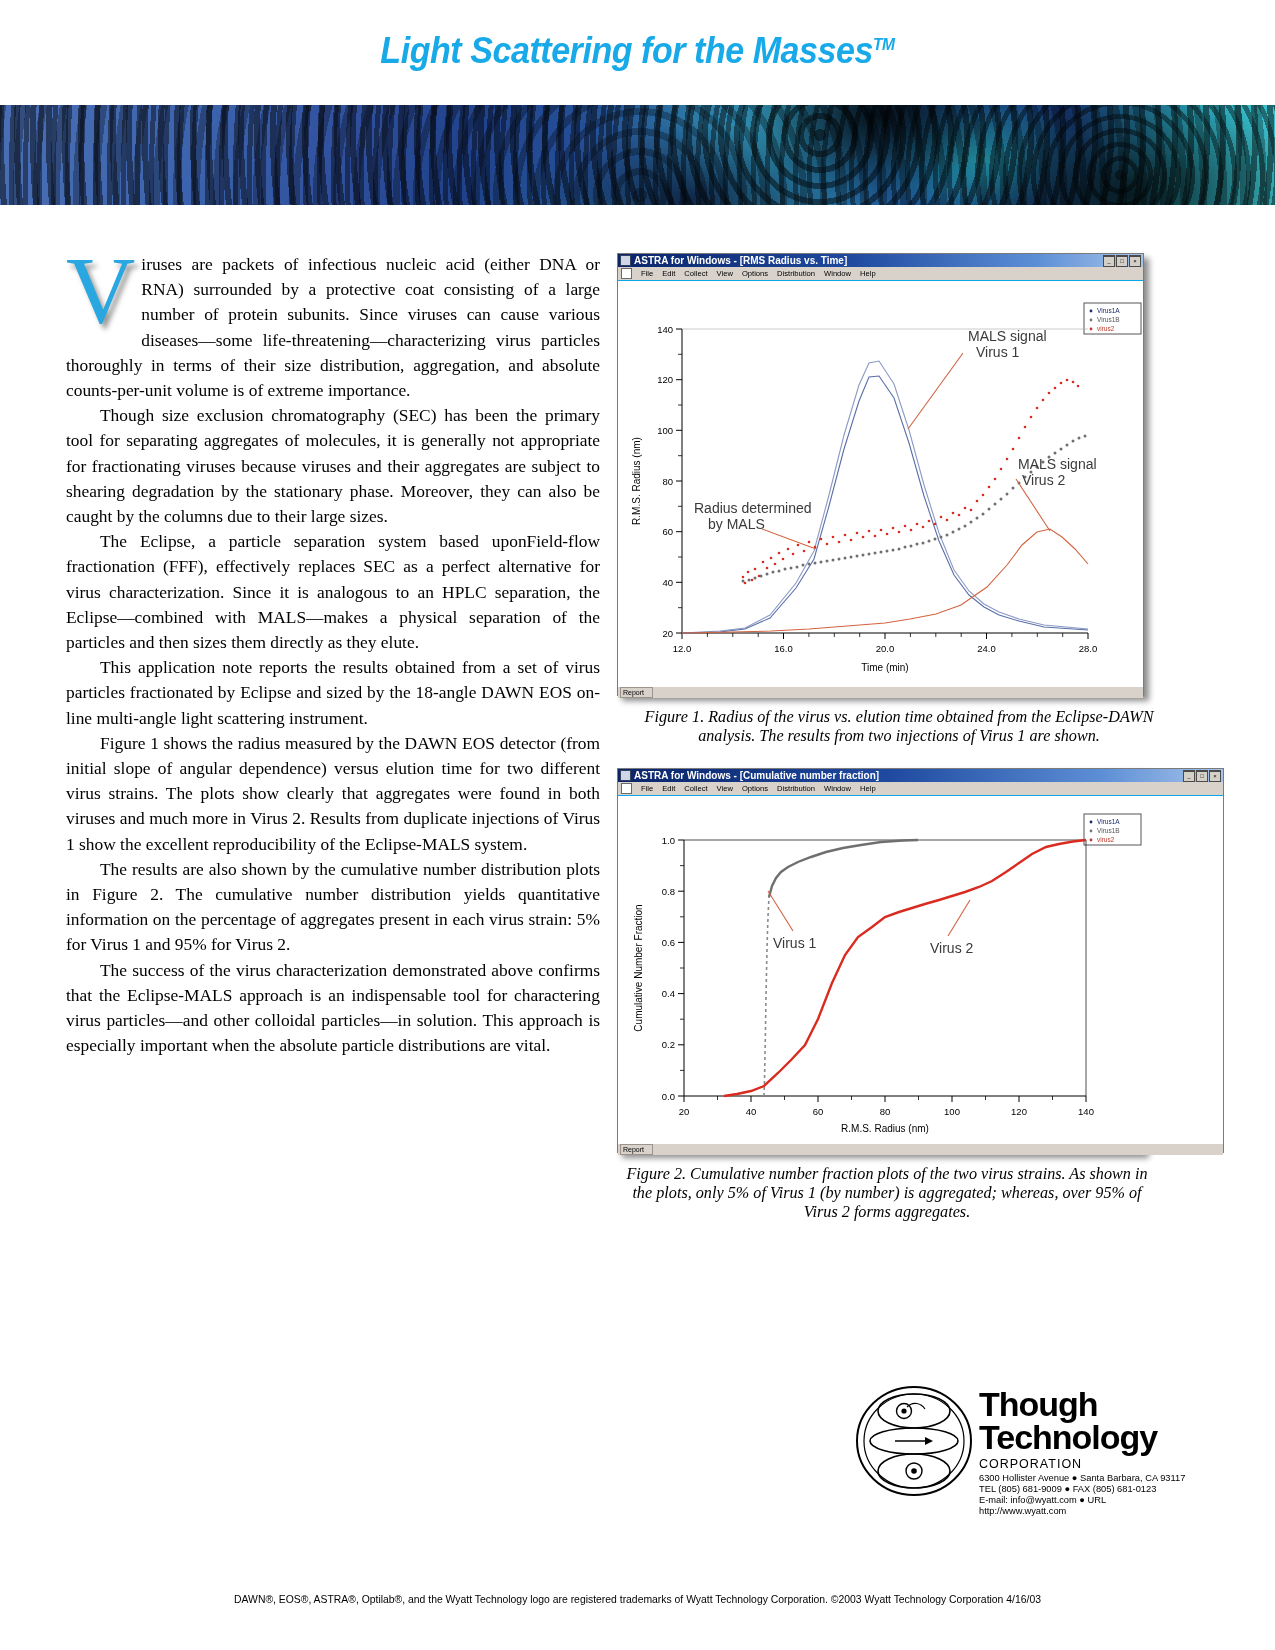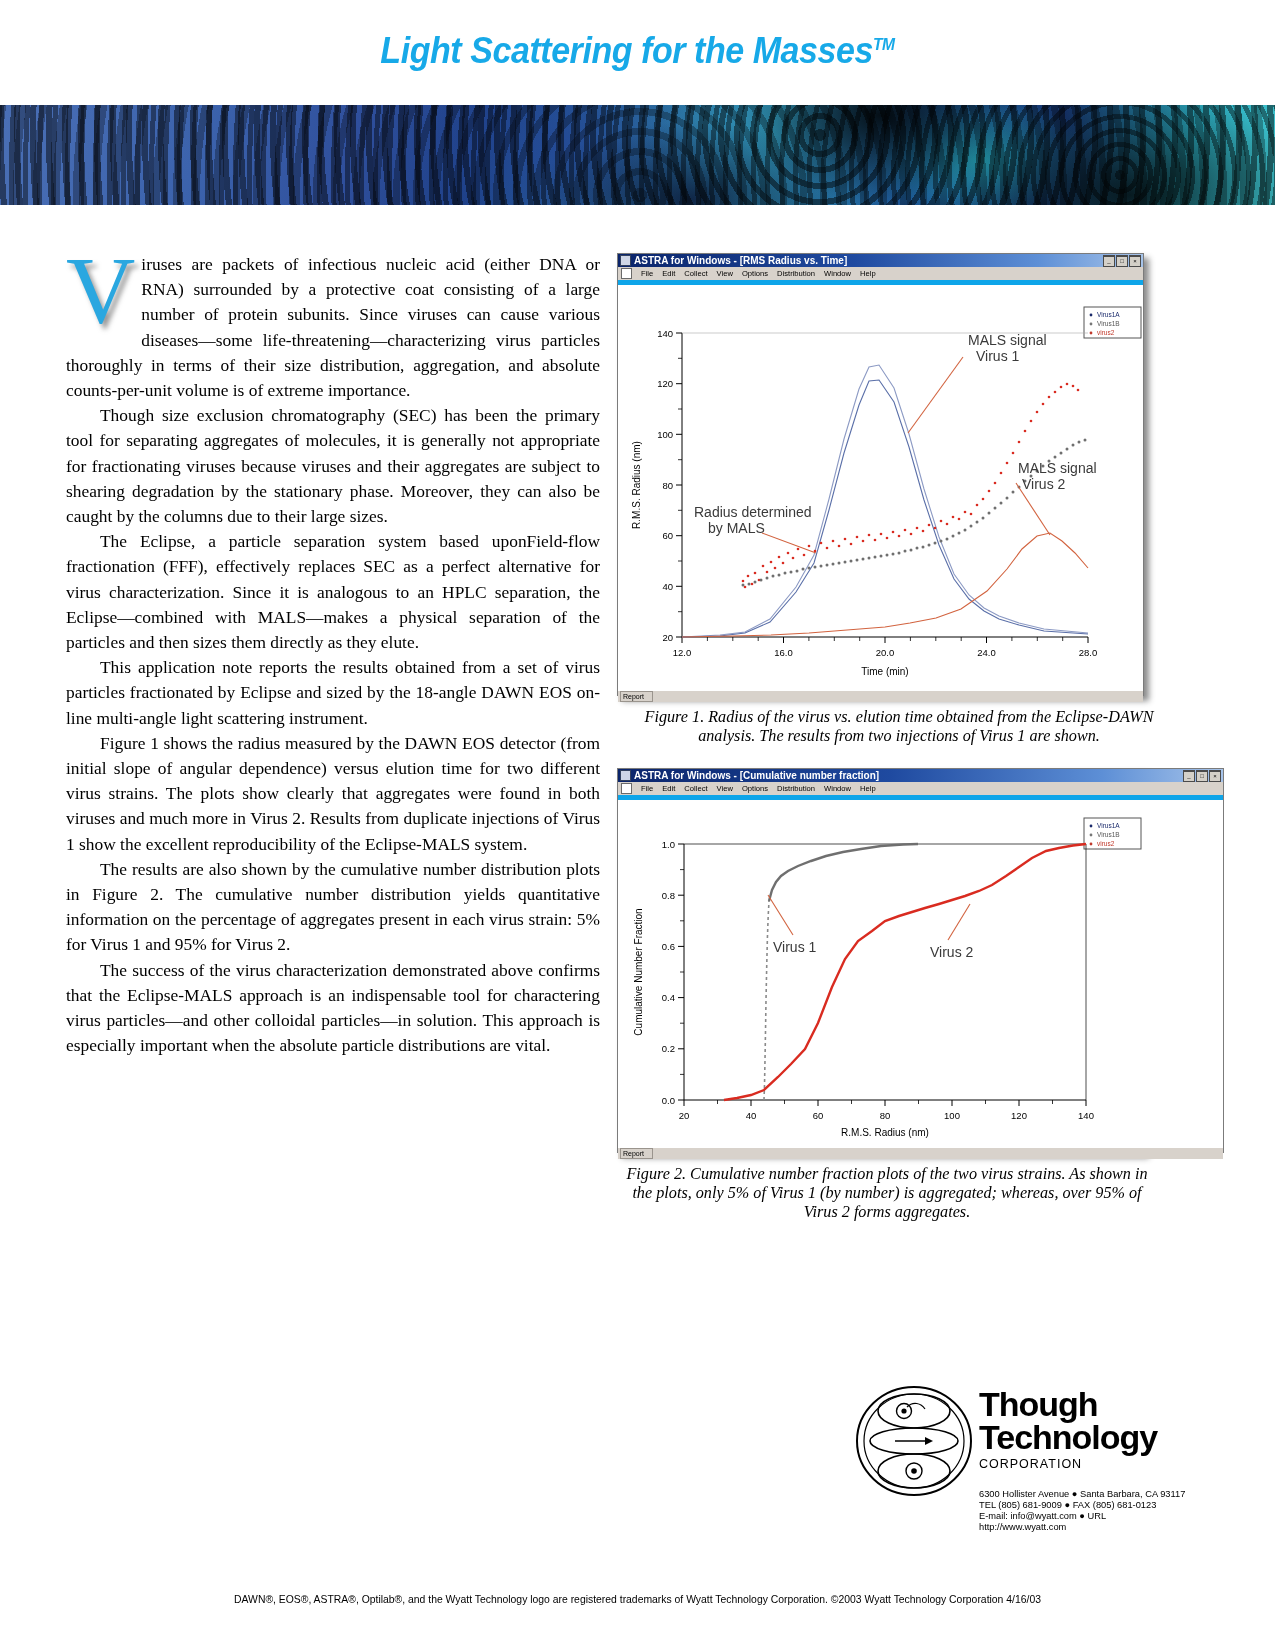--- a/index.html
+++ b/index.html
@@ -48,21 +48,21 @@
   .figwrap{position:absolute;}
   .winshadow{position:absolute;box-shadow:5px 5px 6px rgba(0,0,0,.45);}
   .win{position:relative;background:#d8d2cb;border:1px solid #7b7b7b;box-sizing:border-box;}
   .titlebar{height:13px;background:linear-gradient(90deg,#0a246a 0%,#1f4aa0 45%,#5d8fd6 80%,#a7c4ea 100%);
     display:flex;align-items:center;padding:0 2px;position:relative;}
   .titlebar .ticon{width:9px;height:9px;background:#cfd6e6;border:1px solid #33415e;margin-right:3px;flex:none;}
   .titlebar .ttext{color:#fff;font-family:"Liberation Sans",sans-serif;font-size:10px;font-weight:bold;white-space:nowrap;}
   .wbtns{position:absolute;right:2px;top:1px;display:flex;gap:1px;}
   .wbtn{width:10px;height:9px;background:#d4d0c8;border:1px solid #4a4a4a;
     font-family:"Liberation Sans",sans-serif;font-size:6px;line-height:8px;text-align:center;color:#000;}
-  .menubar{height:13px;background:#d8d2cb;display:flex;align-items:center;gap:9px;padding-left:3px;border-bottom:5px solid #0ea5e9;}
+  .menubar{height:13px;background:#d8d2cb;display:flex;align-items:center;gap:9px;padding-left:3px;border-bottom:1px solid #0ea5e9;}
   .menubar .micon{width:9px;height:9px;background:#fff;border:1px solid #6a6a6a;}
   .menubar span.mi{font-family:"Liberation Sans",sans-serif;font-size:7.6px;color:#000;white-space:nowrap;}
   .clientarea{background:#fff;position:relative;}
   .statusbar{height:11px;background:#d8d2cb;border-top:1px solid #fff;display:flex;align-items:center;}
   .statusbar .sbox{margin-left:2px;border:1px solid #9a948d;background:#d8d2cb;font-family:"Liberation Sans",sans-serif;
     font-size:7px;padding:0 8px 0 2px;line-height:9px;}
 
   .plotsvg{display:block;}
   .figcap{font-family:"Liberation Serif",serif;font-style:italic;font-size:16.2px;line-height:19px;text-align:center;}
 
@@ -494,19 +494,19 @@
     <circle cx="59" cy="86" r="8" fill="none" stroke="#000" stroke-width="1.4"></circle>
     <circle cx="59" cy="86" r="2.8" fill="#000"></circle>
     <path d="M40,56 L74,56" stroke="#000" stroke-width="1.6"></path>
     <path d="M70,52 L78,56 L70,60 Z" fill="#000"></path>
     <path d="M52,22 C58,16 66,18 70,24" stroke="#000" stroke-width="1.2" fill="none"></path>
   </svg>
   <div style="position:absolute;left:124px;top:4px;">
     <div class="logo-name logo-w">Though</div>
     <div class="logo-name logo-t" style="margin-top:2px;">Technology</div>
     <div class="logo-corp" style="margin-top:3px;">CORPORATION</div>
-    <div class="logo-addr" style="margin-top:18px;">6300 Hollister Avenue ● Santa Barbara, CA 93117</div>
+    <div class="logo-addr" style="margin-top:2px;">6300 Hollister Avenue ● Santa Barbara, CA 93117</div>
     <div class="logo-addr">TEL (805) 681-9009 ● FAX (805) 681-0123</div>
     <div class="logo-addr">E-mail: info@wyatt.com ● URL http://www.wyatt.com</div>
   </div>
 </div>
 
 <div class="trademark">DAWN®, EOS®, ASTRA®, Optilab®, and the Wyatt Technology logo are registered trademarks of Wyatt Technology Corporation. ©2003 Wyatt Technology Corporation 4/16/03</div>
 
 </body></html>

